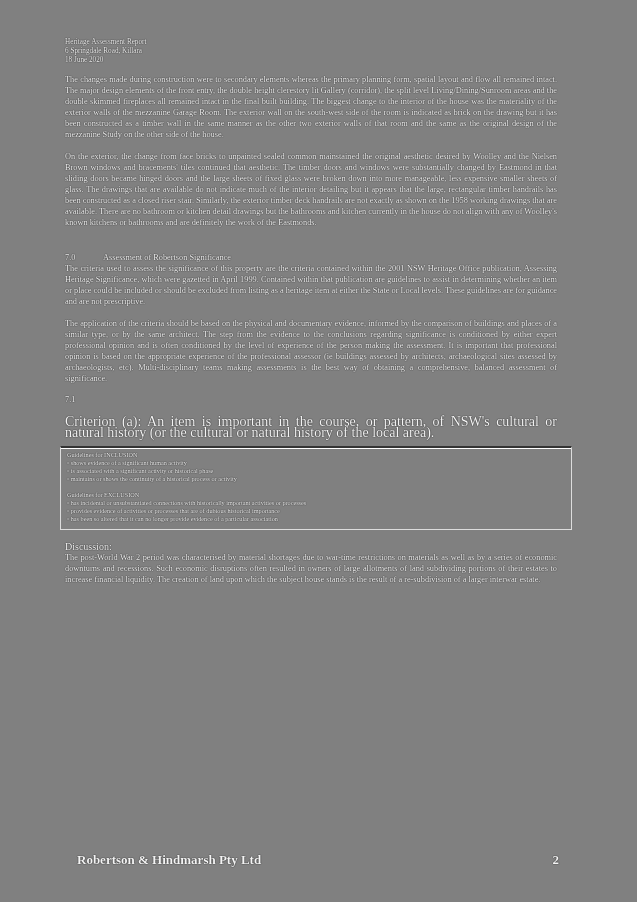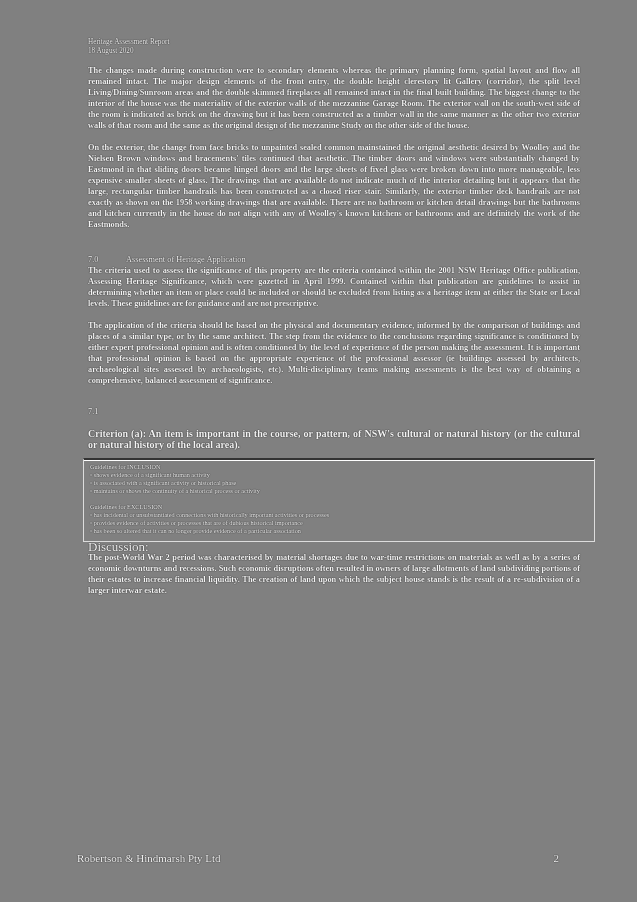--- a/index.html
+++ b/index.html
@@ -2,65 +2,66 @@
 <html><head>
 <meta charset="utf-8">
 <style>
   html, body { margin: 0; padding: 0; }
   body {
     width: 637px; height: 902px; background: #808080; overflow: hidden;
     font-family: "Liberation Serif", serif; color: #f4f4f4;
     text-shadow: 0 0 1px #222, 0 0 1px #222;
     position: relative;
   }
-  .page { position: absolute; left: 88px; top: 38px; width: 492px; }
+  .page { position: absolute; left: 65px; top: 38px; width: 492px; }
   .hdr { font-size: 7.2px; line-height: 9px; }
-  p { margin: 0; font-size: 8.3px; line-height: 11px; text-align: justify; font-weight: bold; }
+  p { margin: 0; font-size: 8.3px; line-height: 11px; text-align: justify; }
   .gap { height: 11px; }
   .sec { font-size: 8.3px; line-height: 11px; margin-top: 20px; display: flex; }
   .sec .num { width: 38px; font-family: Liberation Serif, serif; }
-  .crit { font-size: 10px; line-height: 11px; }
+  .crit { font-size: 14px; line-height: 11px; }
   .box {
     margin-top: 8px; margin-left: -5px; width: 498px;
     border-top: 2px solid #333; border-left: 1px solid #ddd; border-right: 1px solid #ddd;
     border-bottom: 1px solid #ddd; box-shadow: inset 0 1px 0 #fff;
     padding: 3px 6px 6px 6px; font-size: 6.2px; line-height: 8px;
   }
   .box .bh { margin-top: 0; }
   .box ul { list-style: none; margin: 0; padding: 0; }
   .box li::before { content: "\25AB  "; }
   .box .b2 { margin-top: 8px; }
-  .disc-h { font-size: 13px; line-height: 10px; }
+  .disc-h { margin-top: 12px; font-size: 10px; line-height: 10px; }
   .footer {
     position: absolute; left: 77px; top: 852px; width: 482px;
-    display: flex; justify-content: space-between; font-size: 11px;
+    display: flex; justify-content: space-between; font-size: 13px; font-weight: bold;
   }
 </style>
 </head>
 <body>
 
 <div class="page">
   <div class="hdr">
     <div>Heritage Assessment Report</div>
-    <div>18 August 2020</div>
+    <div>6 Springdale Road, Killara</div>
+    <div>18 June 2020</div>
   </div>
   <div class="gap" style="height:9px"></div>
   <p>The changes made during construction were to secondary elements whereas the primary planning form, spatial layout and flow all remained intact. The major design elements of the front entry, the double height clerestory lit Gallery (corridor), the split level Living/Dining/Sunroom areas and the double skimmed fireplaces all remained intact in the final built building. The biggest change to the interior of the house was the materiality of the exterior walls of the mezzanine Garage Room. The exterior wall on the south-west side of the room is indicated as brick on the drawing but it has been constructed as a timber wall in the same manner as the other two exterior walls of that room and the same as the original design of the mezzanine Study on the other side of the house.</p>
   <div class="gap"></div>
   <p>On the exterior, the change from face bricks to unpainted sealed common mainstained the original aesthetic desired by Woolley and the Nielsen Brown windows and bracements' tiles continued that aesthetic. The timber doors and windows were substantially changed by Eastmond in that sliding doors became hinged doors and the large sheets of fixed glass were broken down into more manageable, less expensive smaller sheets of glass. The drawings that are available do not indicate much of the interior detailing but it appears that the large, rectangular timber handrails has been constructed as a closed riser stair. Similarly, the exterior timber deck handrails are not exactly as shown on the 1958 working drawings that are available. There are no bathroom or kitchen detail drawings but the bathrooms and kitchen currently in the house do not align with any of Woolley's known kitchens or bathrooms and are definitely the work of the Eastmonds.</p>
 
   <div class="sec" style="margin-top:24px">
     <span class="num">7.0</span>
-    <span>Assessment of Heritage Application</span>
+    <span>Assessment of Robertson Significance</span>
   </div>
   <p>The criteria used to assess the significance of this property are the criteria contained within the 2001 NSW Heritage Office publication, Assessing Heritage Significance, which were gazetted in April 1999. Contained within that publication are guidelines to assist in determining whether an item or place could be included or should be excluded from listing as a heritage item at either the State or Local levels. These guidelines are for guidance and are not prescriptive.</p>
   <div class="gap"></div>
   <p>The application of the criteria should be based on the physical and documentary evidence, informed by the comparison of buildings and places of a similar type, or by the same architect. The step from the evidence to the conclusions regarding significance is conditioned by either expert professional opinion and is often conditioned by the level of experience of the person making the assessment. It is important that professional opinion is based on the appropriate experience of the professional assessor (ie buildings assessed by architects, archaeological sites assessed by archaeologists, etc). Multi-disciplinary teams making assessments is the best way of obtaining a comprehensive, balanced assessment of significance.</p>
 
-  <div class="sec" style="margin-top:20px">
+  <div class="sec" style="margin-top:10px">
     <span class="num">7.1</span>
   </div>
   <div class="gap"></div>
   <p class="crit">Criterion (a): An item is important in the course, or pattern, of NSW's cultural or natural history (or the cultural or natural history of the local area).</p>
 
   <div class="box">
     <div class="bh">Guidelines for INCLUSION</div>
     <ul>
       <li>shows evidence of a significant human activity</li>
       <li>is associated with a significant activity or historical phase</li>

